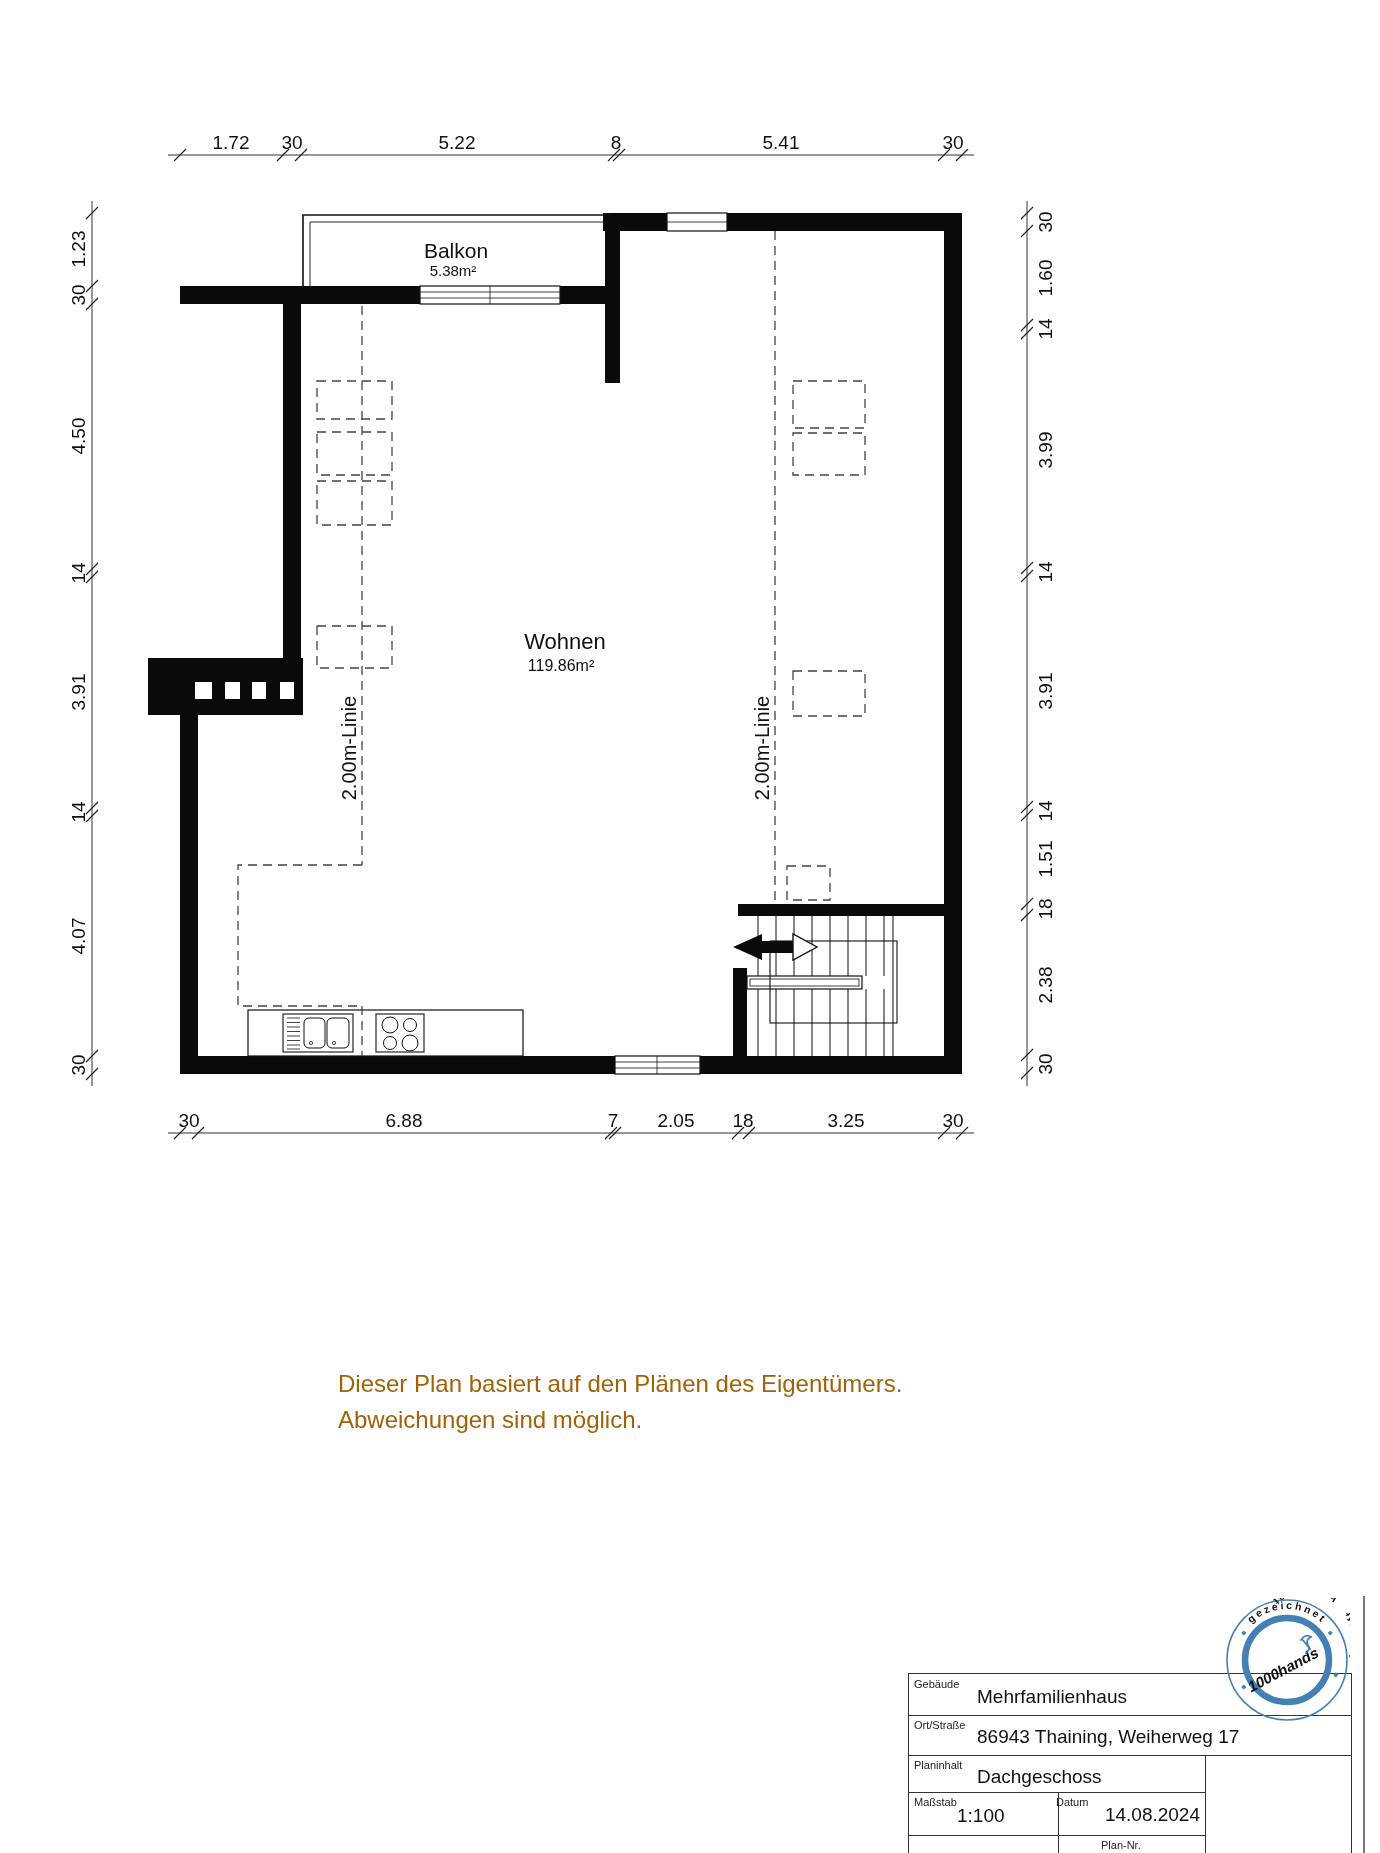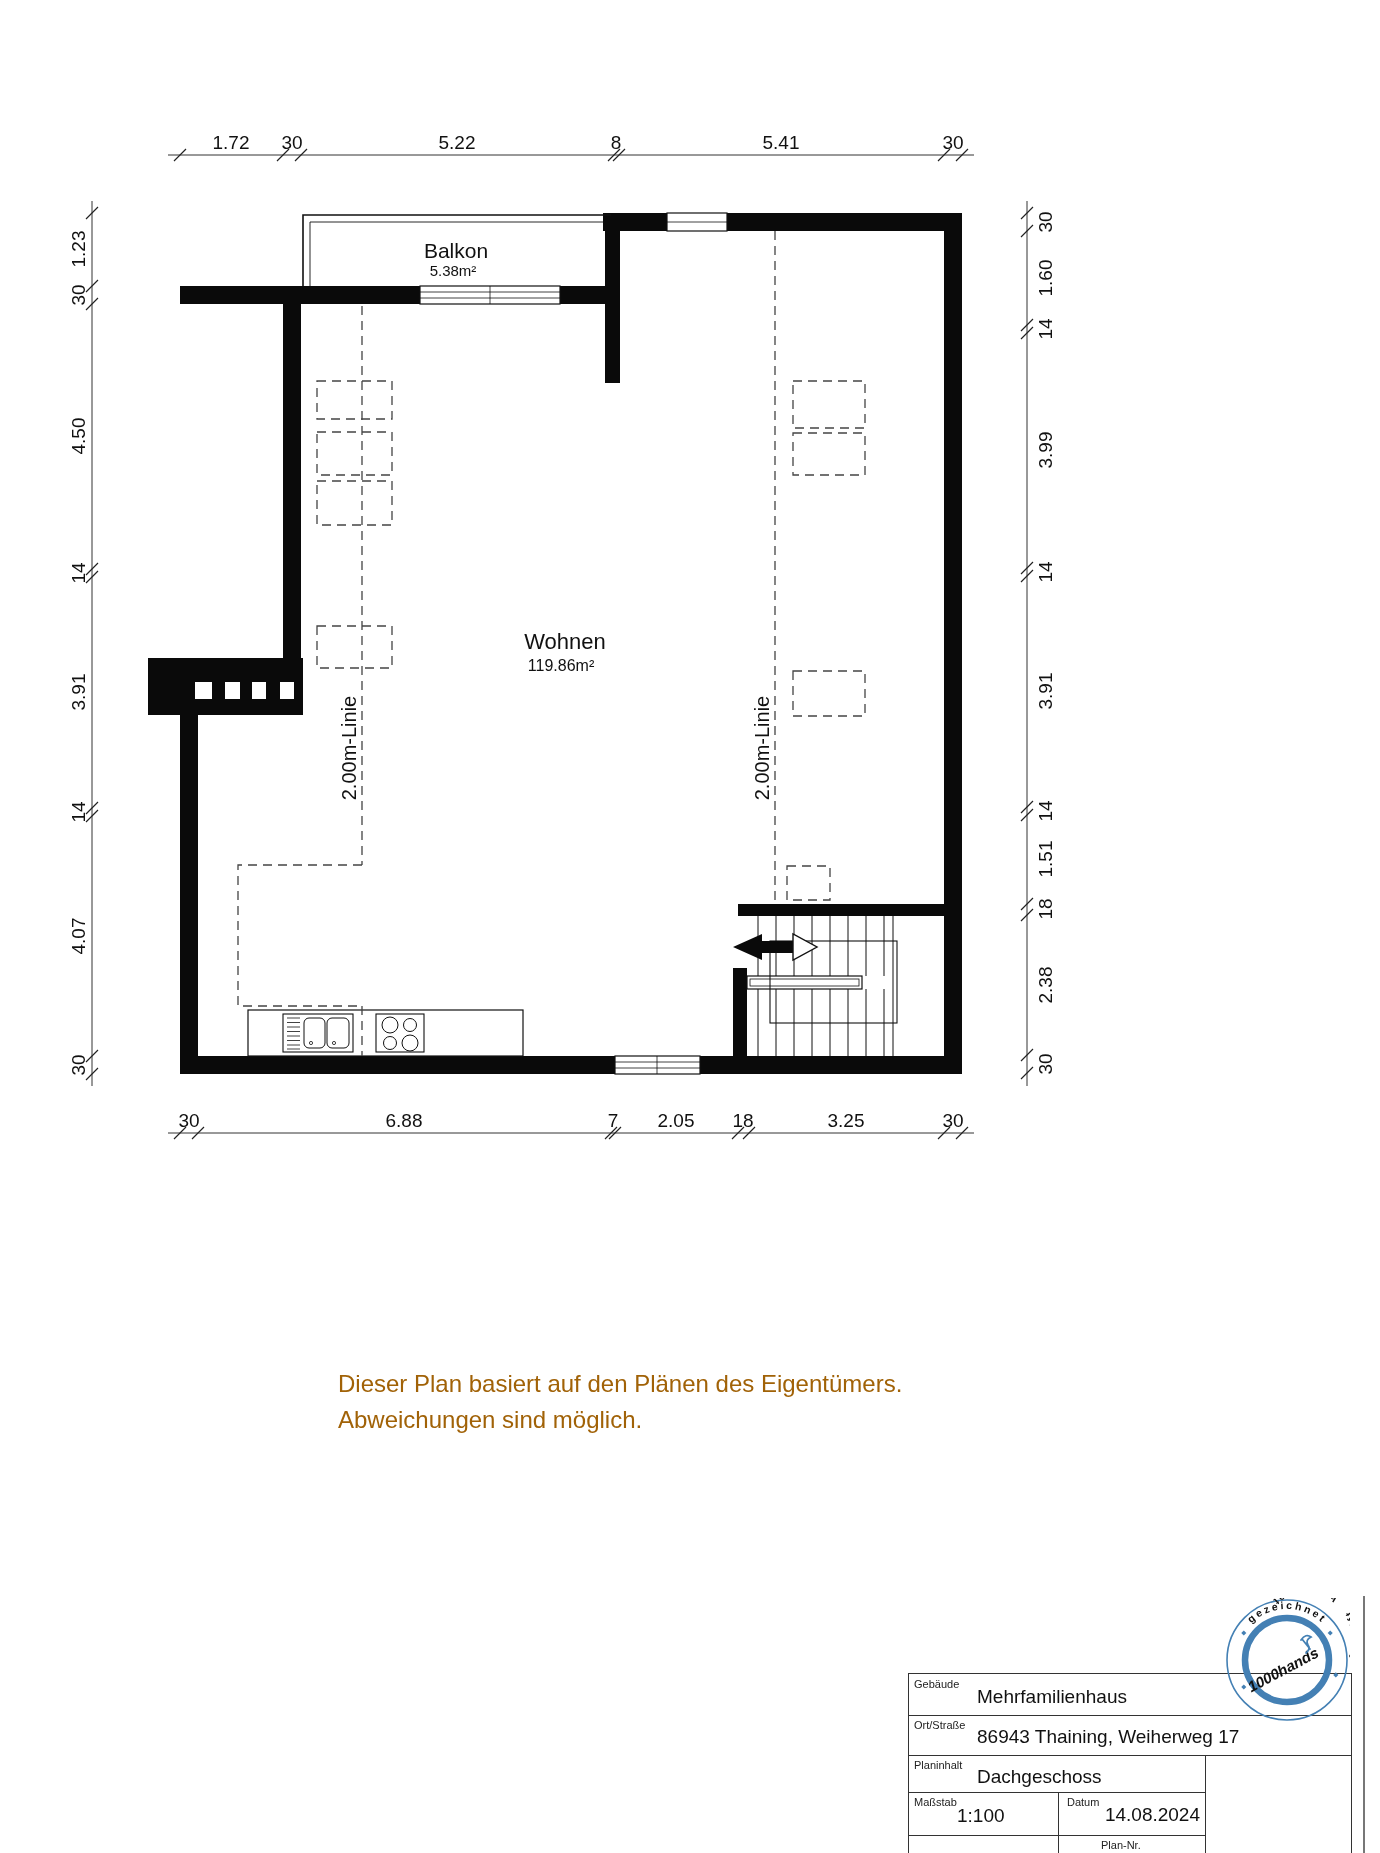--- a/index.html
+++ b/index.html
@@ -195,21 +195,21 @@
 
     <span class="tb-label" style="left:5px;top:45px;">Ort/Straße</span>
     <span class="tb-value" style="left:68px;top:52px;">86943 Thaining, Weiherweg 17</span>
 
     <span class="tb-label" style="left:5px;top:85px;">Planinhalt</span>
     <span class="tb-value" style="left:68px;top:92px;">Dachgeschoss</span>
 
     <span class="tb-label" style="left:5px;top:122px;">Maßstab</span>
     <span class="tb-value" style="left:48px;top:131px;">1:100</span>
 
-    <span class="tb-label" style="left:158px;top:122px;">Datum</span>
+    <span class="tb-label" style="left:147px;top:122px;">Datum</span>
     <span class="tb-value" style="left:155px;top:130px;width:136px;text-align:right;">14.08.2024</span>
 
     <span class="tb-label" style="left:5px;top:181px;">Objekt-Nr.</span>
     <span class="tb-value" style="left:66px;top:174px;">-</span>
 
     <span class="tb-label" style="left:155px;top:165px;padding-left:37px;">Plan-Nr.</span>
     <span class="tb-value" style="left:216px;top:174px;"></span>
 
   </div>
 

